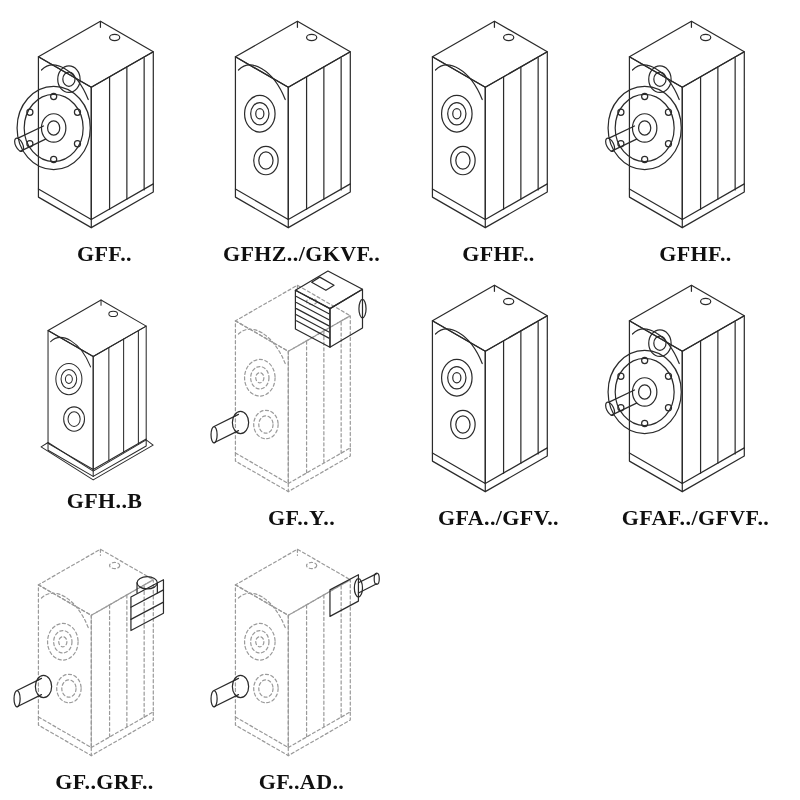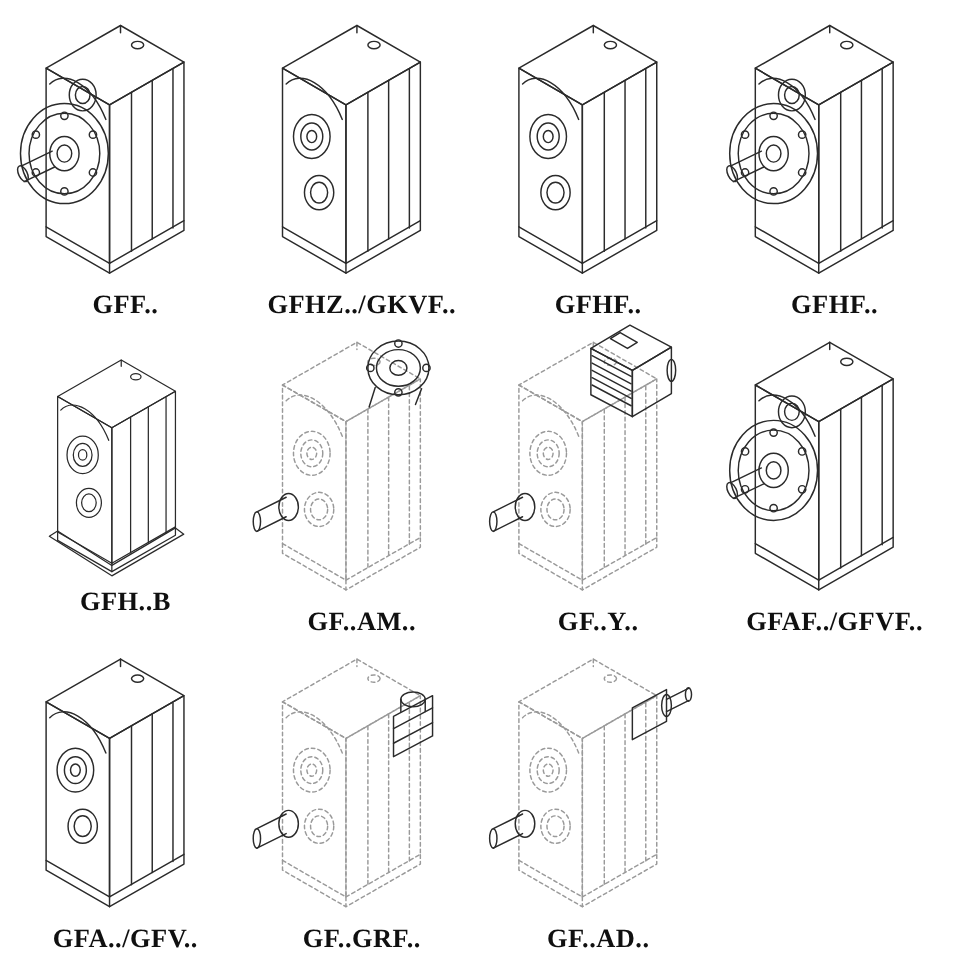--- a/index.html
+++ b/index.html
@@ -207,46 +207,40 @@
   </figure>
 
 
   <figure class="cell" style="margin:17px">
     <svg class="drawing" viewBox="0 0 180 230" preserveAspectRatio="xMidYMax meet" aria-hidden="true">
       <use href="#v-bosses-base" xlink:href="#v-bosses-base"></use>
     </svg>
     <figcaption class="label">GFH..B</figcaption>
   </figure>
 
-  <figure class="cell" style="margin:0">
-    <svg class="drawing" viewBox="0 0 180 230" preserveAspectRatio="xMidYMax meet" aria-hidden="true">
-      <use href="#v-adapter-am" xlink:href="#v-adapter-am"></use>
-    </svg>
-    <figcaption class="label">GF..AM..</figcaption>
-  </figure>
 
   <figure class="cell" style="margin:0">
     <svg class="drawing" viewBox="0 0 180 230" preserveAspectRatio="xMidYMax meet" aria-hidden="true">
       <use href="#v-motor" xlink:href="#v-motor"></use>
     </svg>
     <figcaption class="label">GF..Y..</figcaption>
   </figure>
 
   <figure class="cell" style="margin:0">
     <svg class="drawing" viewBox="0 0 180 230" preserveAspectRatio="xMidYMax meet" aria-hidden="true">
+      <use href="#v-bosses" xlink:href="#v-bosses"></use>
+    </svg>
+    <figcaption class="label">GFA../GFV..</figcaption>
+  </figure>
+
+  <figure class="cell" style="margin:0">
+    <svg class="drawing" viewBox="0 0 180 230" preserveAspectRatio="xMidYMax meet" aria-hidden="true">
       <use href="#v-flange" xlink:href="#v-flange"></use>
     </svg>
     <figcaption class="label">GFAF../GFVF..</figcaption>
-  </figure>
-
-  <figure class="cell" style="margin:0">
-    <svg class="drawing" viewBox="0 0 180 230" preserveAspectRatio="xMidYMax meet" aria-hidden="true">
-      <use href="#v-bosses" xlink:href="#v-bosses"></use>
-    </svg>
-    <figcaption class="label">GFA../GFV..</figcaption>
   </figure>
 
   <figure class="cell" style="margin:0">
     <svg class="drawing" viewBox="0 0 180 230" preserveAspectRatio="xMidYMax meet" aria-hidden="true">
       <use href="#v-adapter-grf" xlink:href="#v-adapter-grf"></use>
     </svg>
     <figcaption class="label">GF..GRF..</figcaption>
   </figure>
 
   <figure class="cell" style="margin:0">

